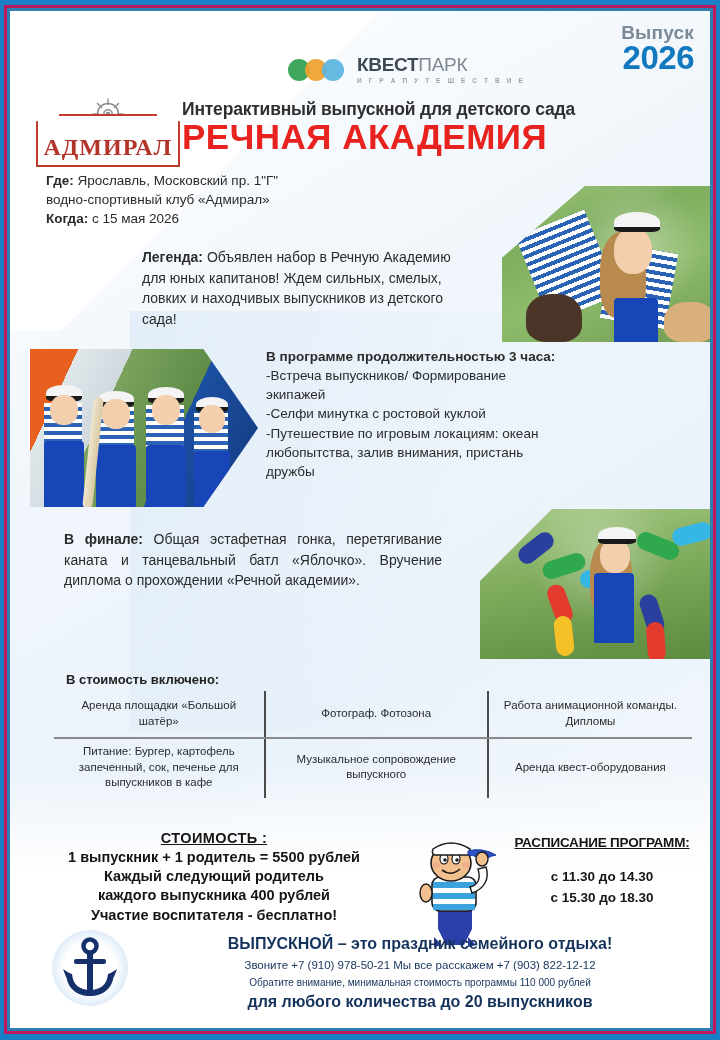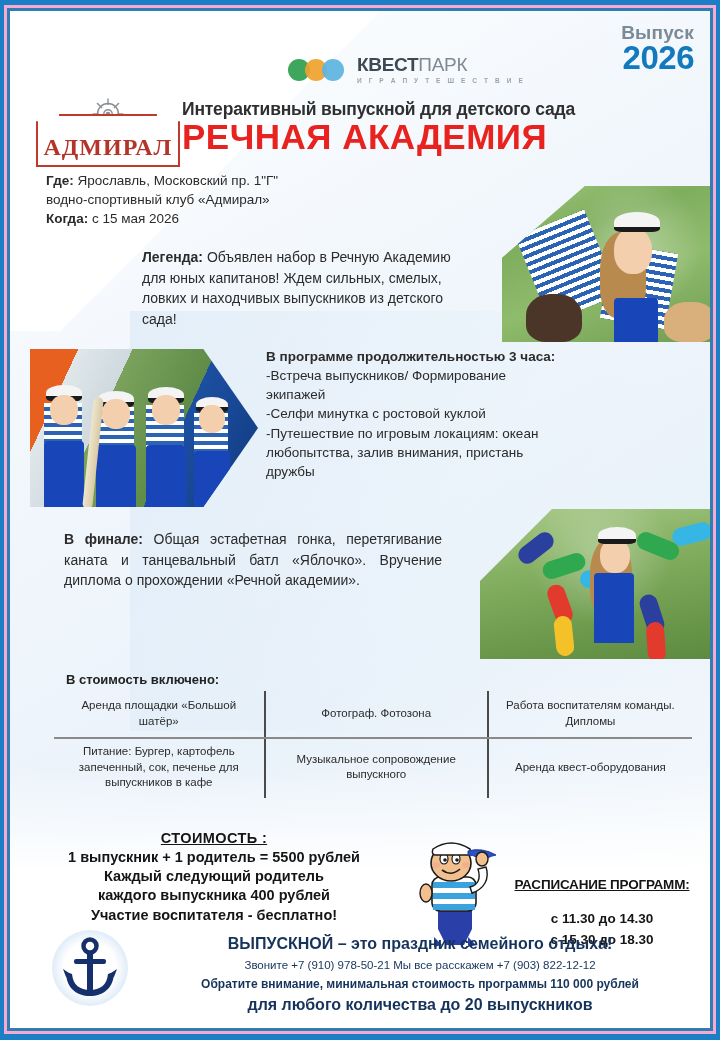--- a/index.html
+++ b/index.html
@@ -18,21 +18,21 @@
     position: relative;
     width: 720px;
     height: 1040px;
     background: #1a7fc4;
     padding: 5px 4px 6px 4px;
   }
   .frame-mid {
     position: relative;
     width: 100%;
     height: 100%;
-    background: #f9a8d4;
+    background: #be185d;
     padding: 3px;
   }
   .frame-inner {
     position: relative;
     width: 100%;
     height: 100%;
     border: 3px solid #2c7fb0;
     background: #f4f8fc;
     overflow: hidden;
   }
@@ -197,41 +197,41 @@
     position: absolute; top: 818px; left: 24px; width: 360px; text-align: center;
     font-size: 14.5px; font-weight: 700; color: #151515; line-height: 1.32; z-index: 7;
   }
   .price-title { text-decoration: underline; letter-spacing: .4px; }
   .u { text-decoration: underline; }
 
   .schedule-block {
     position: absolute; top: 822px; left: 478px; width: 228px; text-align: center;
     font-size: 13.5px; font-weight: 700; color: #151515; line-height: 1.5; z-index: 7;
   }
-  .sched-title { text-decoration: underline; font-size: 13.5px; letter-spacing: -.2px; margin-top: 42px; }
+  .sched-title { text-decoration: underline; font-size: 13.5px; letter-spacing: -.2px; }
   .sched-times { margin-top: 14px; }
 
   
   .sailor { position: absolute; top: 822px; left: 388px; width: 112px; height: 116px; z-index: 7; }
 
   
   .footer {
     position: absolute; bottom: 4px; left: 0; width: 100%; height: 100px; z-index: 7;
   }
   .anchor-badge {
     position: absolute; top: 6px; left: 42px; width: 76px; height: 76px; border-radius: 50%;
     background: radial-gradient(circle, #ffffff 48%, #dbe9f7 74%, #eef5fc 100%);
   }
   .footer-text {
     position: absolute; top: 8px; left: 130px; width: 560px; text-align: center;
     font-size: 11.5px; color: #16335c; line-height: 1.55;
   }
   .footer-text .l1 { font-weight: 700; font-size: 16px; }
   .footer-text .l2 { font-weight: 400; font-size: 11.5px; }
-  .footer-text .l3 { font-weight: 700; font-size: 12px; }
+  .footer-text .l3 { font-weight: 400; font-size: 10px; }
   .footer-text .l4 { font-weight: 700; font-size: 16px; }
 </style>
 </head>
 <body>
 
 <div class="poster">
   <div class="frame-mid">
     <div class="frame-inner">
       <div class="canvas">
 
@@ -357,21 +357,21 @@
         <div class="txt final-block">
           <span class="b">В  финале:</span><span> Общая эстафетная гонка, перетягивание каната и танцевальный батл «Яблочко». Вручение диплома о прохождении «Речной академии».</span>
         </div>
 
         <div class="cost-head">В стоимость включено:</div>
         <table class="cost-table">
           <tbody>
               <tr class="row-0">
             <td class="c1">Аренда площадки «Большой шатёр»</td>
             <td class="c2 sep">Фотограф. Фотозона</td>
-            <td class="c3 sep">Работа  воспитателям команды. Дипломы</td>
+            <td class="c3 sep">Работа  анимационной команды. Дипломы</td>
           </tr>
           <tr class="row-1">
             <td class="c1">Питание: Бургер, картофель запеченный,  сок, печенье  для выпускников  в кафе</td>
             <td class="c2 sep">Музыкальное сопровождение выпускного</td>
             <td class="c3 sep">Аренда  квест-оборудования</td>
           </tr>
         </tbody>
           </table>
         <div class="hrule-top"></div>
 

